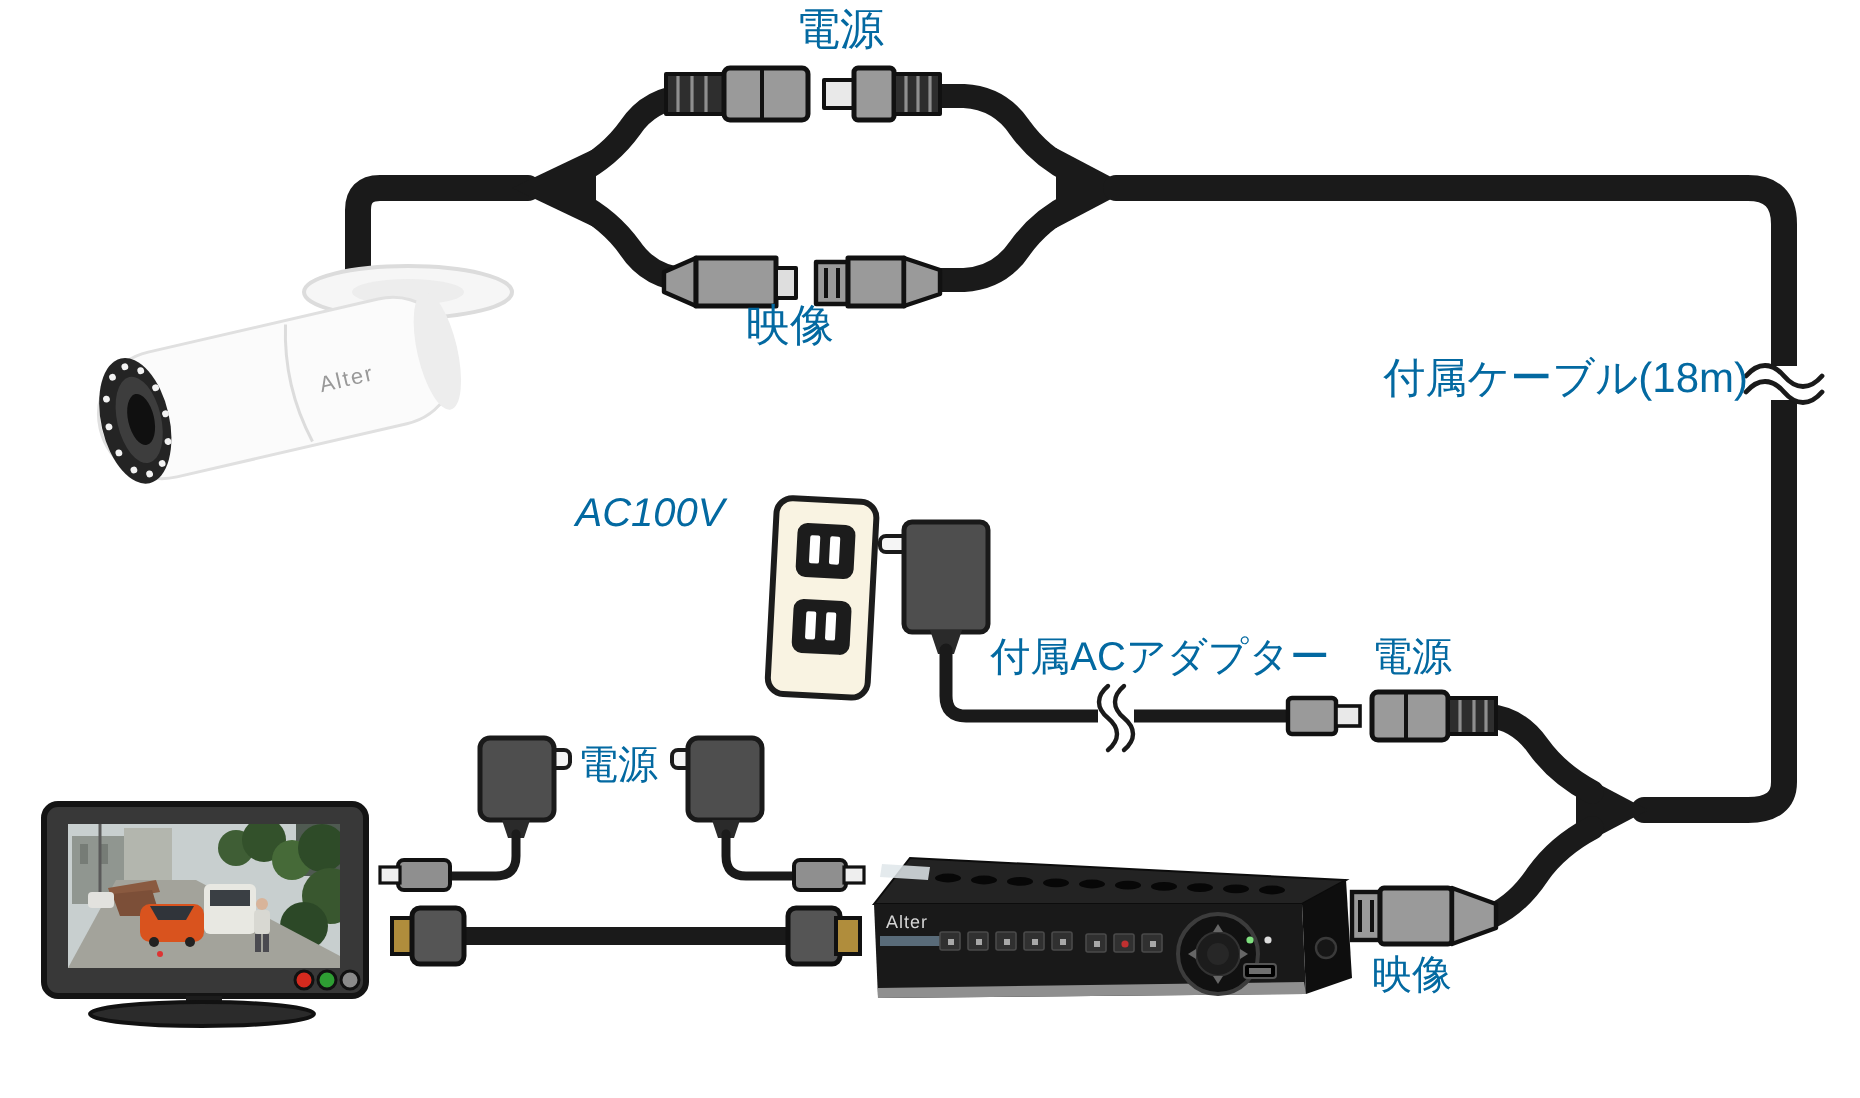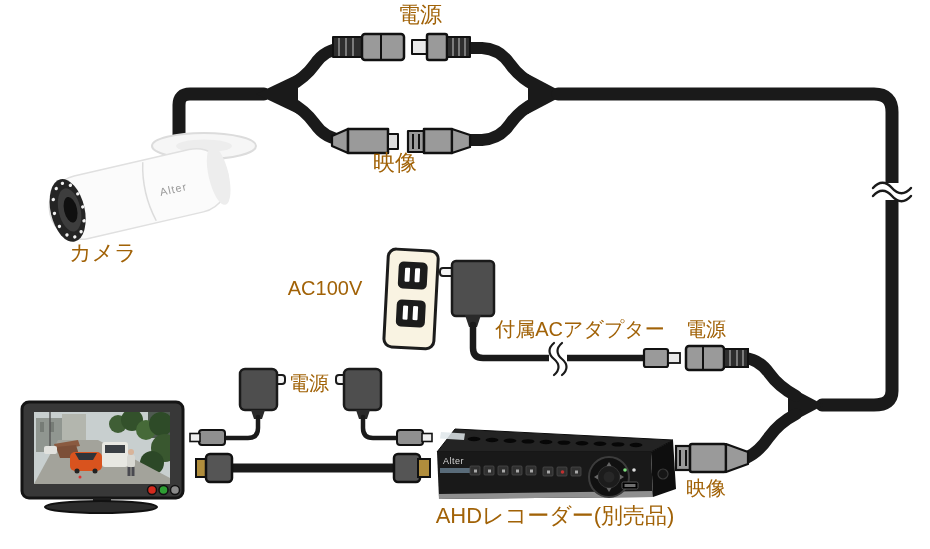--- a/index.html
+++ b/index.html
@@ -2,21 +2,21 @@
 <html><head>
 <meta charset="utf-8">
 <style>
   html,body{margin:0;padding:0;background:#fff;}
   .stage{
     position:relative;width:930px;height:549px;background:#ffffff;
     overflow:hidden;font-family:"Liberation Sans","DejaVu Sans",sans-serif;
   }
   .stage svg{position:absolute;left:0;top:0;}
   .lbl{
-    position:absolute;color:#a16207;text-align:center;line-height:1.2;
+    position:absolute;color:#0369a1;text-align:center;line-height:1.2;
     font-family:"Liberation Sans","DejaVu Sans",sans-serif;white-space:nowrap;
   }
   .sz22{font-size:22px;}
   .sz21{font-size:21px;}
   .sz20{font-size:20px;}
   .two-line{white-space:normal;line-height:1.22;}
 </style>
 </head>
 <body>
 
@@ -268,30 +268,29 @@
     <rect x="624.5" y="484" width="11" height="3" fill="#6f6f6f"></rect>
     <circle cx="663" cy="474" r="5" fill="#161616" stroke="#3a3a3a" stroke-width="1.2"></circle>
   </g>
 </svg>
 
 <div class="lbl sz22" style="left:370px;top:2px;width:100px;">電源</div>
 
 <div class="lbl sz22 two-line" style="left:295px;top:150px;width:200px;"><span>映像</span><br>
      </div>
 
-<div class="lbl sz22" style="left:43px;top:240px;width:120px;">カメラ</div>
-
-
-<div class="lbl sz20 two-line" style="left:253px;top:276px;width:144px;"><span>AC100V</span><br>
+
+<div class="lbl sz21" style="left:682px;top:177px;width:192px;text-align:right;">付属ケーブル(18m)</div>
+
+<div class="lbl sz20 two-line" style="left:253px;top:245px;width:144px;font-style:italic;"><span>AC100V</span><br>
      </div>
 
 <div class="lbl sz20" style="left:487px;top:317px;width:186px;">付属ACアダプター</div>
 
 <div class="lbl sz20" style="left:676px;top:317px;width:60px;">電源</div>
 
 <div class="lbl sz20" style="left:676px;top:476px;width:60px;">映像</div>
 
 <div class="lbl sz20" style="left:283px;top:371px;width:52px;">電源</div>
 
 
-<div class="lbl sz22" style="left:415px;top:503px;width:280px;">AHDレコーダー(別売品)</div>
 
 </div>
 
 </body></html>

